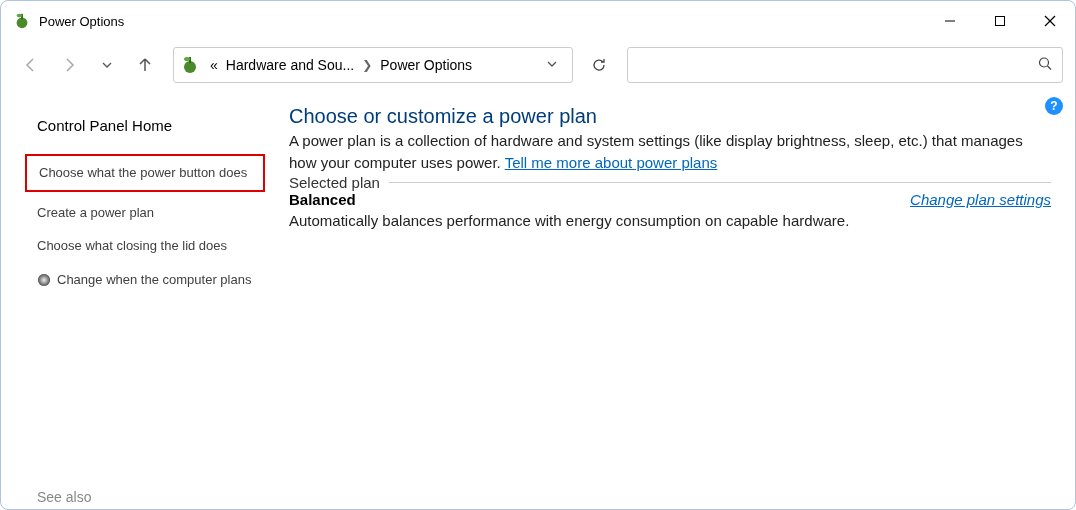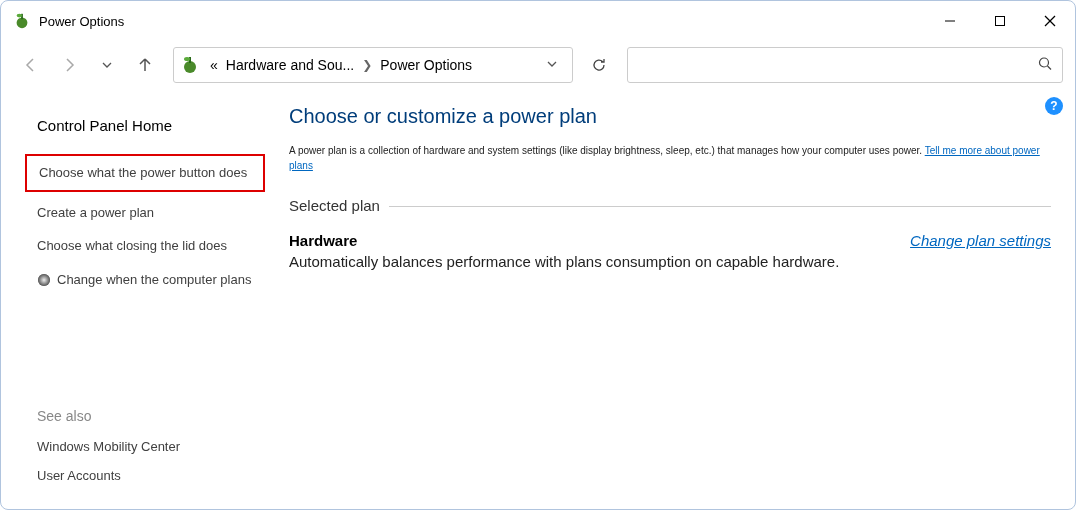--- a/index.html
+++ b/index.html
@@ -30,24 +30,24 @@
     
     .sidebar { width: 240px; display: flex; flex-direction: column; gap: 4px; padding-top: 8px; }
     .cp-home { color: #000; padding: 4px 12px; margin-bottom: 12px; font-size: 15px; }
     .side-link { color: #404040; padding: 6px 12px; line-height: 1.35; font-size: 13px; display: flex; align-items: flex-start; }
     .side-link.highlight { border: 2px solid #d00; padding: 8px 12px; margin-bottom: 2px; }
     .side-link .bullet-icon { width: 14px; height: 14px; margin-right: 6px; margin-top: 2px; flex-shrink: 0; }
     .see-also { color: #888; font-size: 14px; padding: 4px 12px; margin-top: auto; }
     .see-also-block { margin-bottom: 18px; }
     
     .main { flex: 1; padding: 0 0 0 24px; }
-    .page-title { color: #003d7a; font-size: 20px; font-weight: 400; margin-bottom: 16px; }
-    .desc { color: #222; font-size: 10px; line-height: 1.45; margin-bottom: 24px; }
+    .page-title { color: #003d7a; font-size: 20px; font-weight: 400; margin-bottom: 2px; }
+    .desc { color: #222; font-size: 15px; line-height: 1.45; }
     .desc a { color: #0067c0; text-decoration: underline; }
-    .section-label { font-size: 15px; color: #333; position: relative; margin-bottom: 18px; }
+    .section-label { font-size: 15px; color: #333; position: relative; }
     .section-label::after { content: ""; position: absolute; left: 100px; right: 0; top: 50%; height: 1px; background: #ccc; }
     .plan-row { display: flex; justify-content: space-between; align-items: flex-start; margin-bottom: 4px; }
     .plan-name { font-weight: bold; font-size: 15px; }
     .plan-link { color: #0067c0; font-size: 15px; font-style: italic; }
     .plan-desc { color: #222; font-size: 15px; margin-bottom: 12px; }
   </style>
 </head>
 <body>
 
 <div class="titlebar">
@@ -148,31 +148,27 @@
               <radialGradient id="g1">
                 <stop offset="0%" stop-color="#eee"></stop>
                 <stop offset="100%" stop-color="#555"></stop>
               </radialGradient>
             </defs>
           </svg></span>
       <span>Change when the computer plans</span>
     </div>
 
     <div class="see-also">See also</div>
-    <div class="see-also-block">
-      <div class="side-link">Windows Mobility Center</div>
-      <div class="side-link">User Accounts</div>
-    </div>
   </div>
 
   <div class="main">
     <h1 class="page-title">Choose or customize a power plan</h1>
     <p class="desc">
       <span>A power plan is a collection of hardware and system settings (like display brightness, sleep, etc.) that manages how your computer uses power. </span><a href="#">Tell me more about power plans</a>
     </p>
     <div class="section-label">Selected plan</div>
     <div class="plan-row">
-      <span class="plan-name">Hardware</span>
+      <span class="plan-name">Balanced</span>
       <a class="plan-link" href="#">Change plan settings</a>
     </div>
-    <div class="plan-desc">Automatically balances performance with plans consumption on capable hardware.</div>
+    <div class="plan-desc">Automatically balances performance with energy consumption on capable hardware.</div>
   </div>
 </div>
 
 </body></html>

